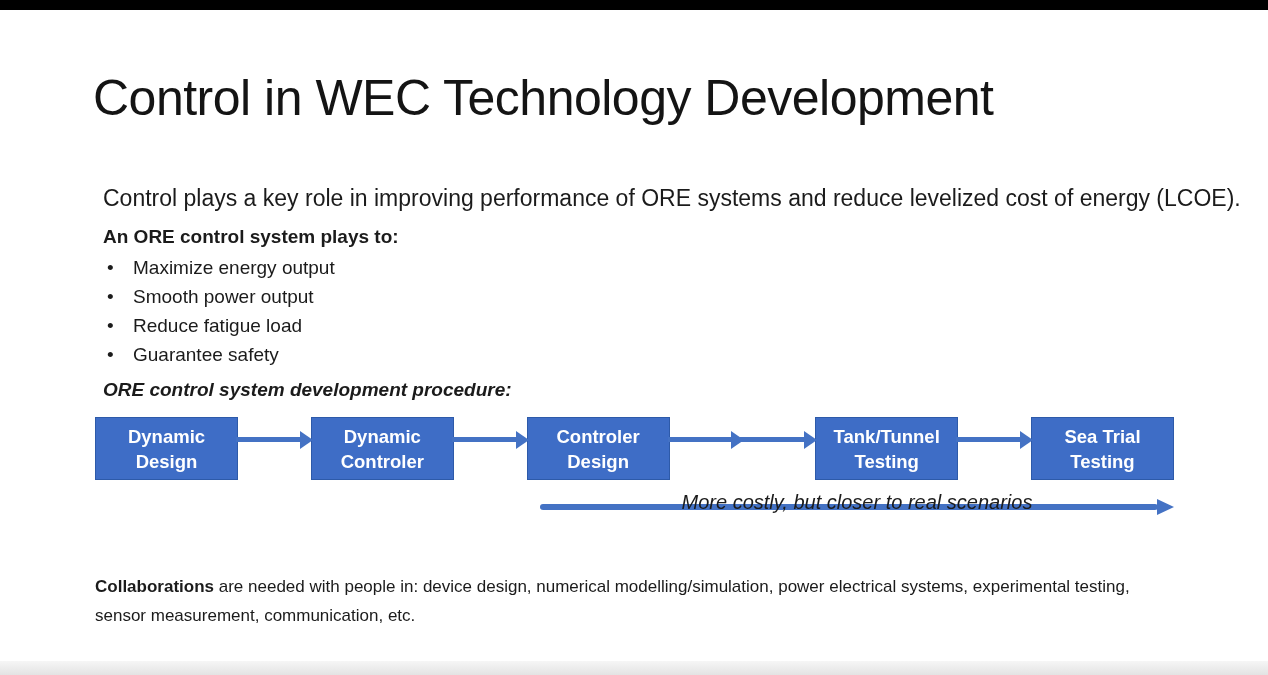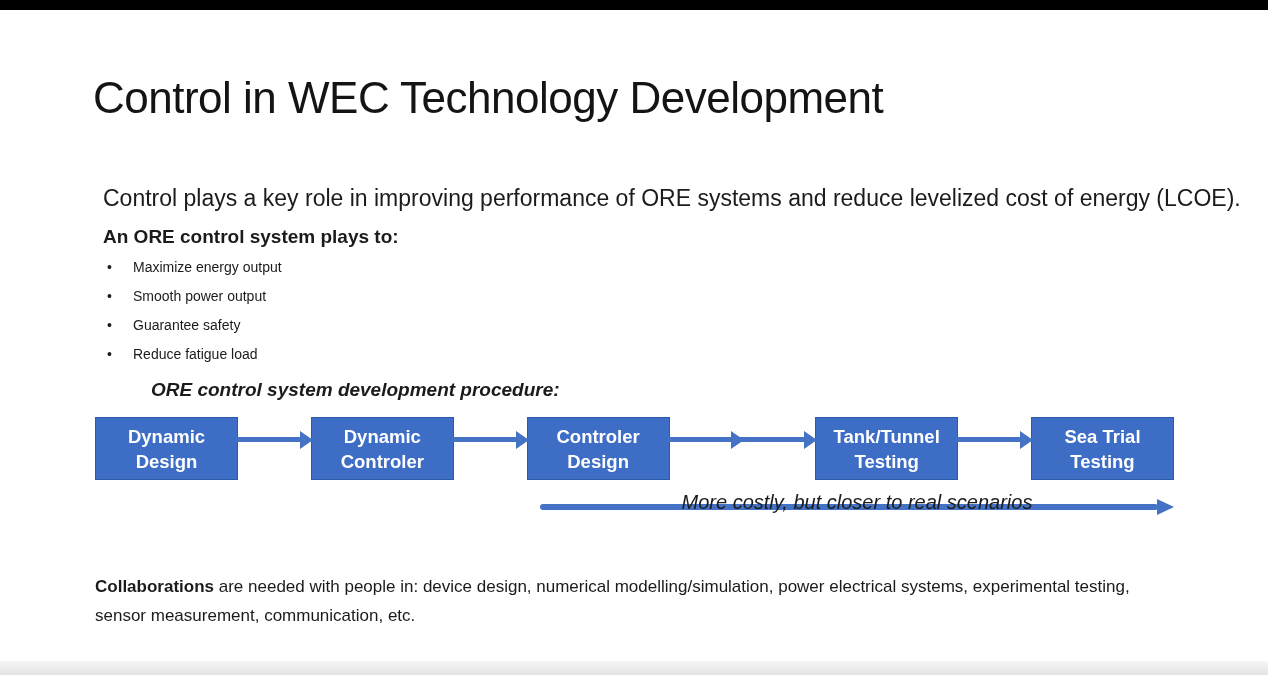--- a/index.html
+++ b/index.html
@@ -10,33 +10,33 @@
   }
   *{margin:0;padding:0;box-sizing:border-box;}
   html,body{background:#ffffff;}
   body{font-family:"Liberation Sans",sans-serif;color:var(--text-color);}
   .screen{position:relative;width:1268px;height:675px;background:#ffffff;overflow:hidden;}
 
   .top-bar{position:absolute;left:0;top:0;width:1268px;height:10px;background:#000000;}
   .bottom-bar{position:absolute;left:0;top:661px;width:1268px;height:14px;
     background:linear-gradient(#f6f6f6,#e3e3e3);}
 
-  .slide-title{position:absolute;left:93px;top:68px;font-size:44px;line-height:60px;
+  .slide-title{position:absolute;left:93px;top:68px;font-size:50px;line-height:60px;
     font-weight:300;letter-spacing:-0.5px;color:#141414;white-space:nowrap;}
 
   .intro-line{position:absolute;left:103px;top:185px;font-size:23px;font-weight:400;white-space:nowrap;}
 
   .aims-heading{position:absolute;left:103px;top:226px;font-size:19px;font-weight:700;}
 
   .aims-list{position:absolute;left:100px;top:253px;list-style:none;}
-  .aim-item{position:relative;padding-left:33px;font-size:14px;line-height:29px;}
+  .aim-item{position:relative;padding-left:33px;font-size:19px;line-height:29px;}
   .aim-item::before{content:"\2022";position:absolute;left:7px;top:0;}
 
   .procedure-heading{position:absolute;left:103px;top:379px;font-size:19px;
-    font-weight:700;font-style:italic;margin-left:48px;}
+    font-weight:700;font-style:italic;}
 
   .flow-row{position:absolute;left:95px;top:417px;width:1079px;height:63px;display:flex;}
   .step-box{flex:0 0 143px;background:var(--box-fill);border:1px solid var(--box-border);
     display:flex;align-items:center;justify-content:center;text-align:center;}
   .step-label{color:#ffffff;font-size:18.5px;font-weight:700;line-height:25px;padding:0 6px;}
   .connector{flex:1 1 auto;position:relative;}
   .connector-bar{position:absolute;left:-2px;right:8px;top:20px;height:5px;background:var(--arrow-blue);}
   .connector-head{position:absolute;right:-2px;top:13.5px;width:0;height:0;
     border-top:9px solid transparent;border-bottom:9px solid transparent;
     border-left:13px solid var(--arrow-blue);}
@@ -63,22 +63,22 @@
 
   <h1 class="slide-title">Control in WEC Technology Development</h1>
 
   <p class="intro-line">Control plays a key role in improving performance of ORE systems and reduce levelized cost of energy (LCOE).</p>
 
   <p class="aims-heading">An ORE control system plays to:</p>
 
   <ul class="aims-list">
       <li class="aim-item">Maximize energy output</li>
       <li class="aim-item">Smooth power output</li>
+      <li class="aim-item">Reduce fatigue load</li>
       <li class="aim-item">Guarantee safety</li>
-      <li class="aim-item">Reduce fatigue load</li>
     </ul>
 
   <p class="procedure-heading">ORE control system development procedure:</p>
 
   <div class="flow-row">
       <div class="step-box">
         <span class="step-label">Dynamic Design</span>
       </div>
       <div class="connector">
         <div class="connector-bar"></div>

